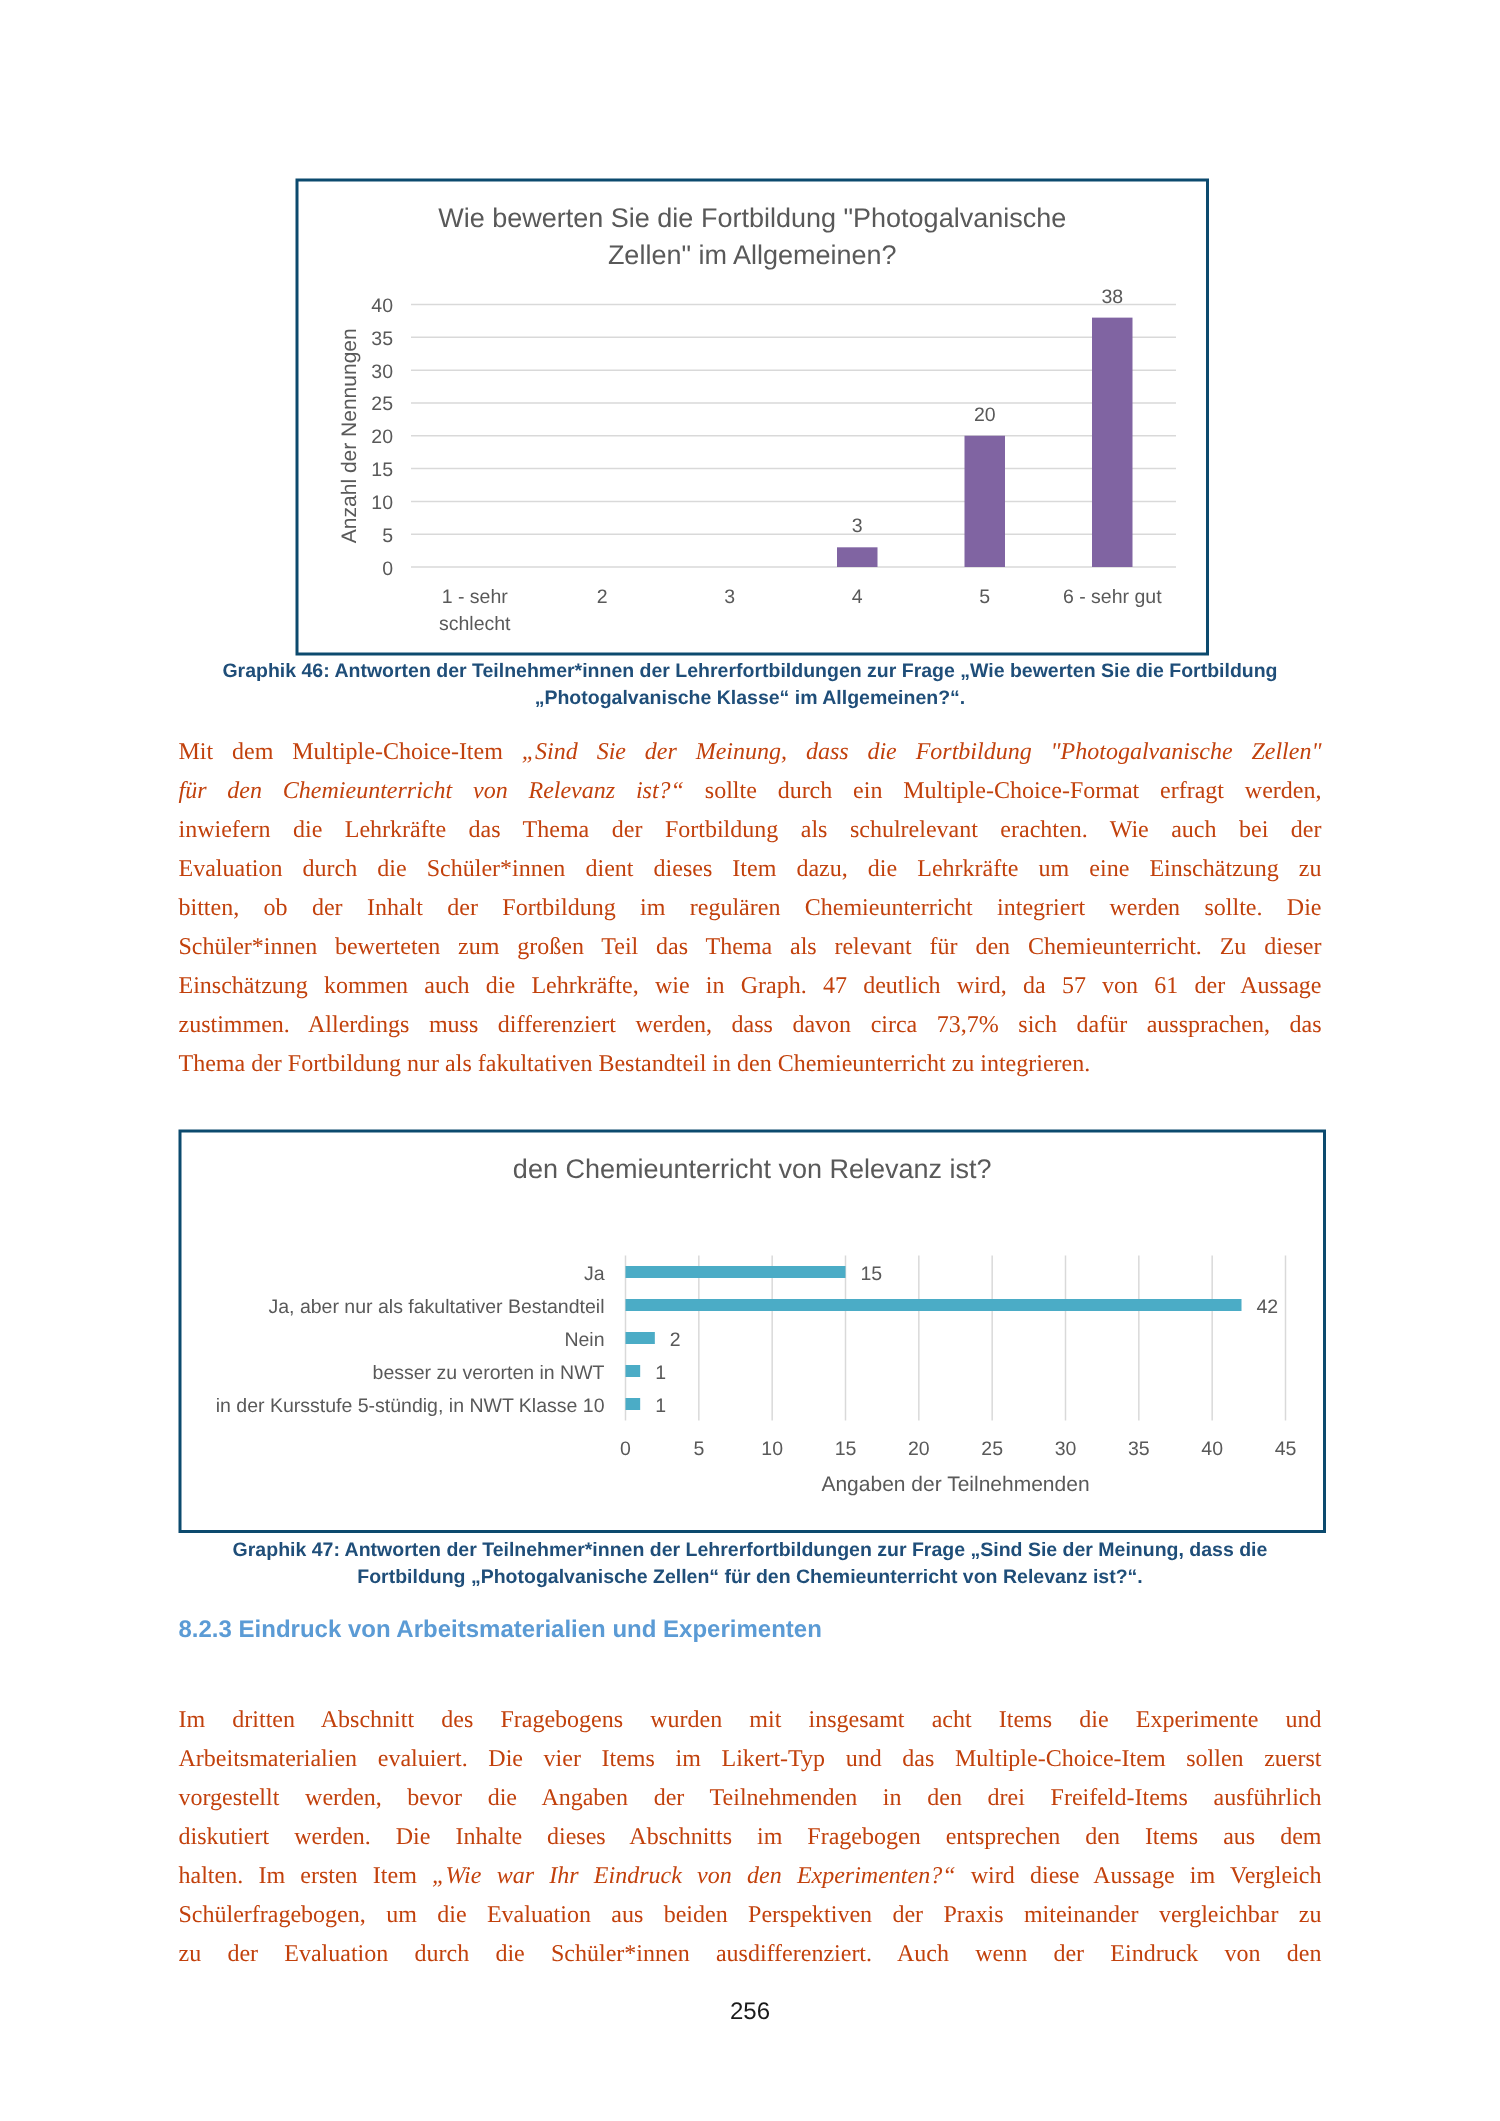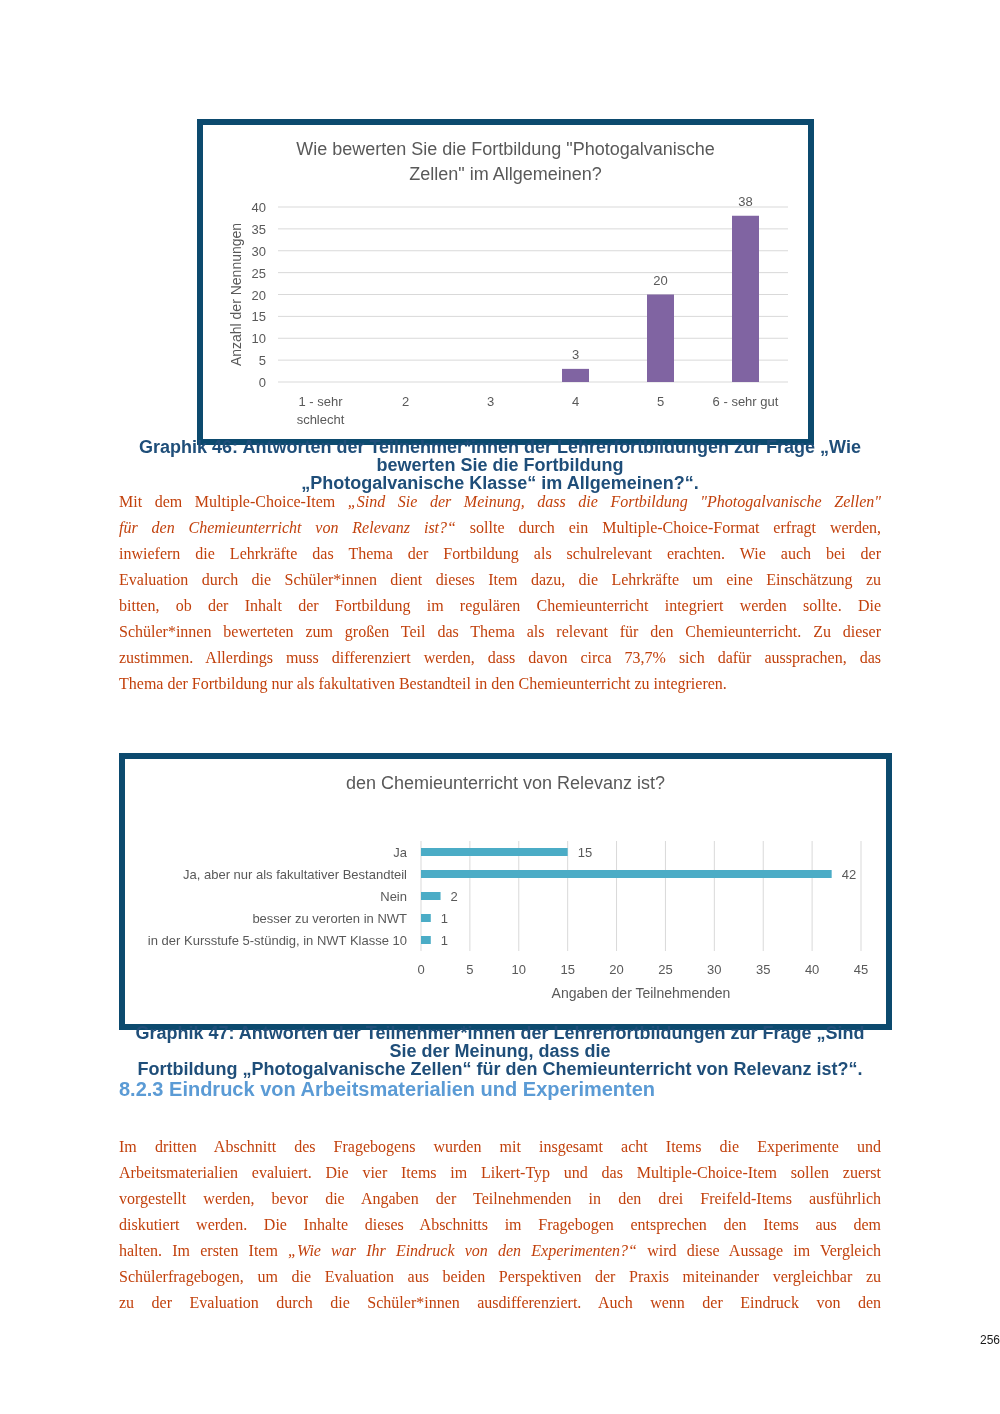--- a/index.html
+++ b/index.html
@@ -1,34 +1,34 @@
 <!DOCTYPE html>
 <html><head>
   <meta charset="utf-8">
   <style>
     html, body { margin: 0; padding: 0; background: #ffffff; }
     body { width: 1000px; height: 1414px; position: relative; overflow: hidden;
            font-family: "Liberation Sans", sans-serif; color: #1a1a1a; }
-    .chart-box { position: absolute; border: 6px solid #0c4a6e; background: #fff; }
+    .chart-box { position: absolute; border: 2px solid #0c4a6e; background: #fff; }
     .chart1 { left: 197px; top: 119px; width: 605px; height: 314px; }
     .chart2 { left: 119px; top: 753px; width: 761px; height: 265px; }
     .chart-title { position: absolute; left: 0; right: 0; text-align: center; color: #595959;
                    font-family: "Liberation Sans", sans-serif; font-size: 18px; line-height: 25px; }
     .chart1 .chart-title { top: 12px; padding: 0 60px; }
     .chart2 .chart-title { top: 12px; padding: 0 60px; }
     svg text { font-family: "Liberation Sans", sans-serif; fill: #595959; }
     .caption { position: absolute; left: 120px; width: 760px; text-align: center; color: #1f4e79;
-               font-weight: bold; font-size: 18px; line-height: 18px; font-family: "Liberation Sans", sans-serif; }
+               font-weight: bold; font-size: 13px; line-height: 18px; font-family: "Liberation Sans", sans-serif; }
     .para { position: absolute; left: 119px; width: 762px; text-align: justify; font-size: 16px;
             line-height: 26px; font-family: Liberation Serif, serif; color: #c2410c; margin: 0; }
     .para .line { display: block; text-align: justify; text-align-last: justify; white-space: nowrap; }
     .para .line.last { text-align-last: left; }
-    .heading { position: absolute; left: 119px; top: 1078px; font-size: 20px; font-weight: bold;
+    .heading { position: absolute; left: 119px; top: 1078px; font-size: 16px; font-weight: bold;
                color: #5b9bd5; font-family: "Liberation Sans", sans-serif; margin: 0; }
-    .page-number { position: absolute; left: 0; right: 0; top: 1333px; text-align: right; font-size: 12px; }
+    .page-number { position: absolute; left: 0; right: 0; top: 1333px; text-align: center; font-size: 16px; }
     em { font-style: italic; }
   </style>
 </head>
 <body>
 
 <div class="chart-box chart1">
   <div class="chart-title">
     <div>Wie bewerten Sie die Fortbildung "Photogalvanische</div>
     <div>Zellen" im Allgemeinen?</div>
   </div>
@@ -73,20 +73,21 @@
   <div>„Photogalvanische Klasse“ im Allgemeinen?“.</div>
 </div>
 
 <div class="para" style="top:489px;">
   <span class="line"><span>Mit dem Multiple-Choice-Item </span><em>„Sind Sie der Meinung, dass die Fortbildung "Photogalvanische Zellen"</em></span>
   <span class="line"><em>für den Chemieunterricht von Relevanz ist?“</em><span> sollte durch ein Multiple-Choice-Format erfragt werden,</span></span>
   <span class="line">inwiefern die Lehrkräfte das Thema der Fortbildung als schulrelevant erachten. Wie auch bei der</span>
   <span class="line">Evaluation durch die Schüler*innen dient dieses Item dazu, die Lehrkräfte um eine Einschätzung zu</span>
   <span class="line">bitten, ob der Inhalt der Fortbildung im regulären Chemieunterricht integriert werden sollte. Die</span>
   <span class="line">Schüler*innen bewerteten zum großen Teil das Thema als relevant für den Chemieunterricht. Zu dieser</span>
+  <span class="line">Einschätzung kommen auch die Lehrkräfte, wie in Graph. 47 deutlich wird, da 57 von 61 der Aussage</span>
   <span class="line">zustimmen. Allerdings muss differenziert werden, dass davon circa 73,7% sich dafür aussprachen, das</span>
   <span class="line last">Thema der Fortbildung nur als fakultativen Bestandteil in den Chemieunterricht zu integrieren.</span>
 </div>
 
 <div class="chart-box chart2">
   <div class="chart-title">
     <div>den Chemieunterricht von Relevanz ist?</div>
   </div>
   <svg id="svg2" width="761" height="265" style="position:absolute;left:0;top:0;">
       <line x1="296" x2="296" y1="82" y2="192" stroke="#d9d9d9" stroke-width="1"></line>

